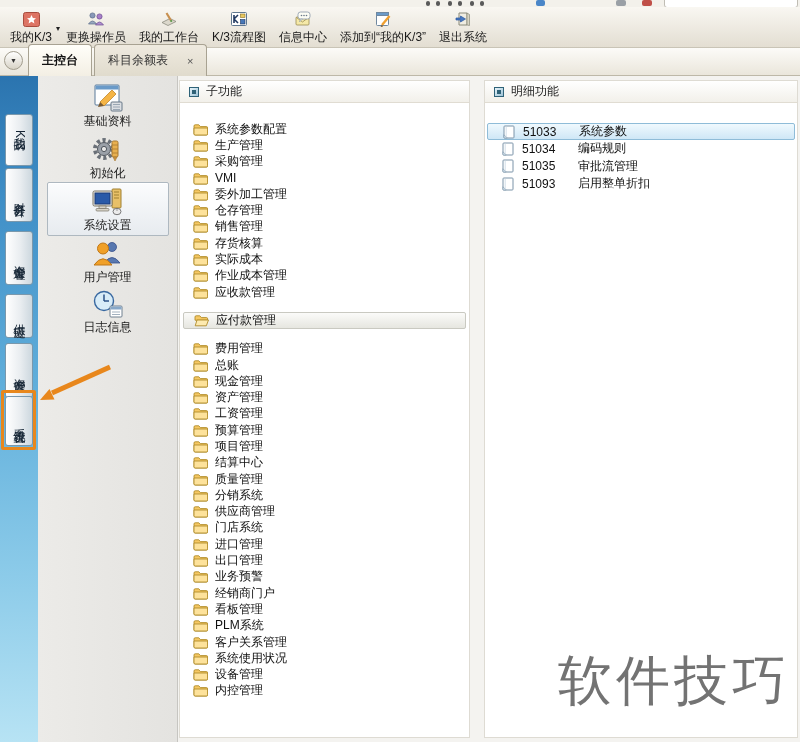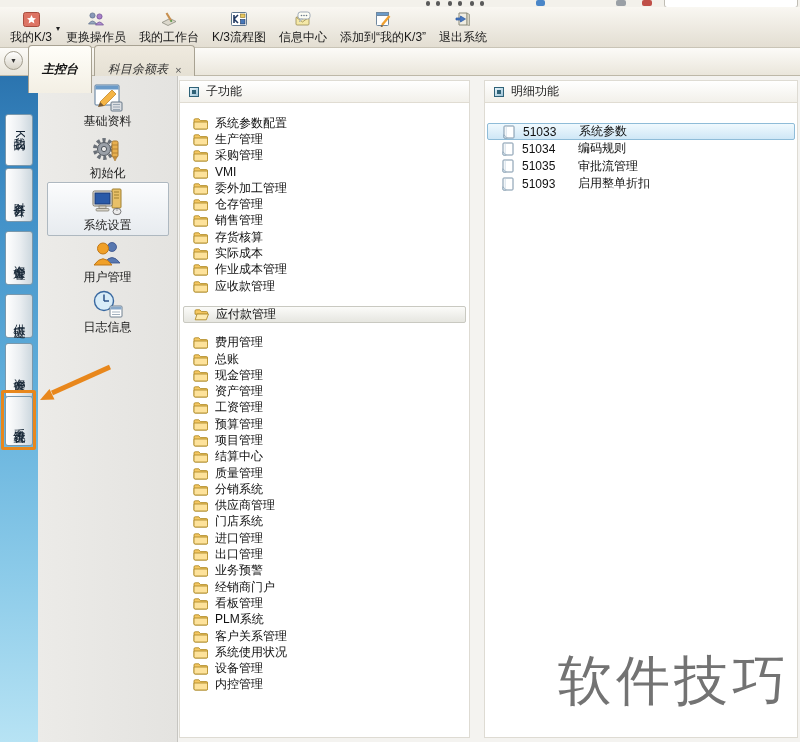--- a/index.html
+++ b/index.html
@@ -24,24 +24,24 @@
   .tb-label{margin-top:1px;white-space:nowrap;}
   .tb-caret{align-self:flex-start;margin:14px -7px 0 -9px;font-size:8px;color:#222;}
 
   
   .tabstrip{position:absolute;top:48px;left:0;right:0;height:28px;
     background:linear-gradient(#fcfbf8,#eae6db);border-bottom:1px solid #bdb8a8;
     display:flex;align-items:flex-end;padding-left:4px;box-sizing:border-box;}
   .tab-dd{width:17px;height:17px;border-radius:50%;background:linear-gradient(#ffffff,#d8d3c6);
     border:1px solid #a29d8e;margin:0 5px 5px 0;display:flex;align-items:center;justify-content:center;
     font-size:7px;color:#333;}
-  .tab{height:23px;display:flex;align-items:center;padding:12px 13px;font-size:12px;
-    border:1px solid #a8a292;border-bottom:none;border-radius:4px 4px 0 0;margin-right:2px;position:relative;top:18px;font-style:italic;}
+  .tab{height:23px;display:flex;align-items:center;padding:4px 13px;font-size:12px;
+    border:1px solid #a8a292;border-bottom:none;border-radius:4px 4px 0 0;margin-right:2px;position:relative;top:1px;}
   .tab.active{background:linear-gradient(#fffef9,#f3efe4);font-weight:bold;color:#111;z-index:2;}
-  .tab.inactive{background:linear-gradient(#efeadf,#e0dbcd);color:#333;}
+  .tab.inactive{background:linear-gradient(#efeadf,#e0dbcd);color:#333;gap:12px;}
   .tab-close{margin-left:7px;font-size:11px;color:#555;}
 
   
   .main{position:absolute;top:76px;left:0;right:0;bottom:0;background:#f4f3f0;}
 
   
   .rail{position:absolute;left:0;top:0;bottom:0;width:38px;
     background:linear-gradient(180deg,#2b74af 0%,#3f8ec6 18%,#62b0dc 48%,#8ccbe9 75%,#b7e3f4 100%);}
   .rail-tab{position:absolute;left:5px;width:28px;box-sizing:border-box;
     background:linear-gradient(90deg,#ffffff,#e9edf0 55%,#ccd7de);
@@ -73,21 +73,21 @@
     border:1px solid #dedbd3;box-sizing:border-box;}
   .detailpanel{position:absolute;left:484px;top:4px;right:2px;bottom:4px;background:#fff;
     border:1px solid #dedbd3;box-sizing:border-box;}
   .panel-header{height:21px;display:flex;align-items:center;gap:7px;padding-left:9px;font-size:12px;color:#222;
     background:linear-gradient(#ffffff,#f2f0ea);border-bottom:1px solid #e0dcd2;}
   .hdr-sq{width:10px;height:10px;border:1px solid #2f6278;box-sizing:border-box;
     background:linear-gradient(135deg,#e8f4fa,#9cc2d6);position:relative;flex:0 0 auto;}
   .hdr-sq::after{content:"";position:absolute;left:2px;top:2px;width:4px;height:4px;background:#2f6278;}
 
   
-  .tree{padding-top:12px;}
+  .tree{padding-top:18px;}
   .tree-row{height:16.3px;display:flex;align-items:center;padding-left:13px;font-size:12px;color:#101010;
     box-sizing:border-box;white-space:nowrap;}
   .tree-row .folder{width:15px;height:13px;margin-right:7px;display:inline-flex;flex:0 0 auto;}
   .tree-row .folder.open{display:none;}
   .tree-row.selected{background:linear-gradient(#fbfbf9,#e6e6e0);border:1px solid #c9c9c1;border-radius:2px;
     margin:12px 3px;padding-left:10px;}
   .tree-row.selected .folder.open{display:inline-flex;}
 
   
   .detail-list{padding-top:20px;}

